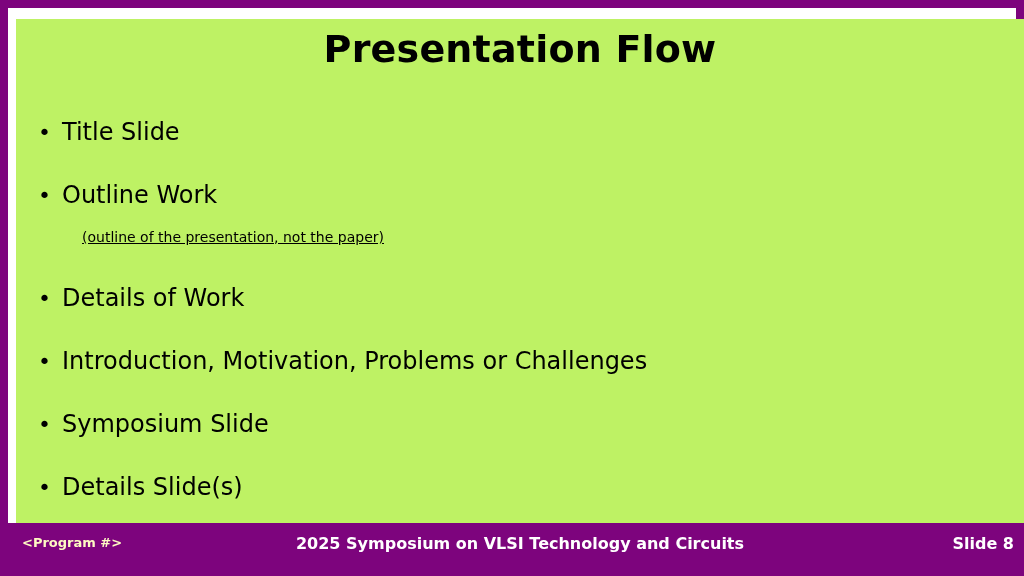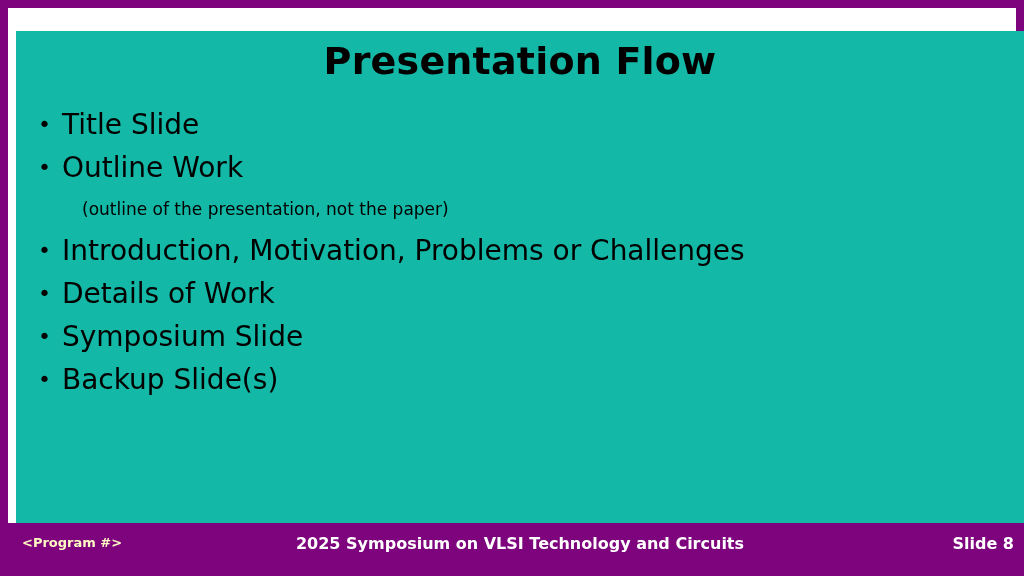--- a/index.html
+++ b/index.html
@@ -19,24 +19,24 @@
     top: 0;
     width: 1024px;
     height: 576px;
     box-sizing: border-box;
     border: 8px solid #7d047d;
     background: #ffffff;
   }
   .slide-body {
     position: absolute;
     left: 8px;
-    top: 23px;
+    top: 11px;
     width: 1008px;
     height: 523px;
-    background: #14b8a6;
+    background: #bef264;
   }
   .slide-title {
     position: absolute;
     left: 0;
     top: 8px;
     width: 1008px;
     text-align: center;
     font-size: 38px;
     font-weight: bold;
     color: #000000;
@@ -45,40 +45,42 @@
   }
   .content {
     position: absolute;
     left: 14px;
     top: 72px;
     width: 980px;
   }
   .bullet {
     position: relative;
     padding-left: 32px;
-    font-size: 28px;
+    font-size: 24px;
     line-height: 43px;
     color: #000000;
     white-space: nowrap;
+    margin-top: 20px;
   }
   .bullet::before {
     content: "\2022";
     position: absolute;
     left: 8px;
     top: 0;
     font-size: 22px;
     line-height: 43px;
     color: #000000;
   }
   .sub {
     padding-left: 52px;
-    font-size: 17px;
+    font-size: 14px;
     line-height: 40px;
     color: #000000;
     white-space: nowrap;
+    text-decoration: underline;
   }
   .footer {
     position: absolute;
     left: 0;
     bottom: 0;
     width: 1024px;
     height: 45px;
     background: #7d047d;
     color: #ffffff;
   }
@@ -117,28 +119,28 @@
 
     <div class="slide-title">Presentation Flow</div>
 
     <div class="content">
 
       <div class="bullet">Title Slide</div>
 
       <div class="bullet">Outline Work</div>
       <div class="sub">(outline of the presentation, not the paper)</div>
 
+      <div class="bullet">Details of Work</div>
+
       <div class="bullet">Introduction, Motivation, Problems or Challenges</div>
-
-      <div class="bullet">Details of Work</div>
 
 
       <div class="bullet">Symposium Slide</div>
 
-      <div class="bullet">Backup Slide(s)</div>
+      <div class="bullet">Details Slide(s)</div>
 
     </div>
   </div>
 
   <div class="footer">
     <div class="footer-left">&lt;Program #&gt;</div>
     <div class="footer-center">2025 Symposium on VLSI Technology and Circuits</div>
     <div class="footer-right">Slide 8</div>
   </div>
 </div>

